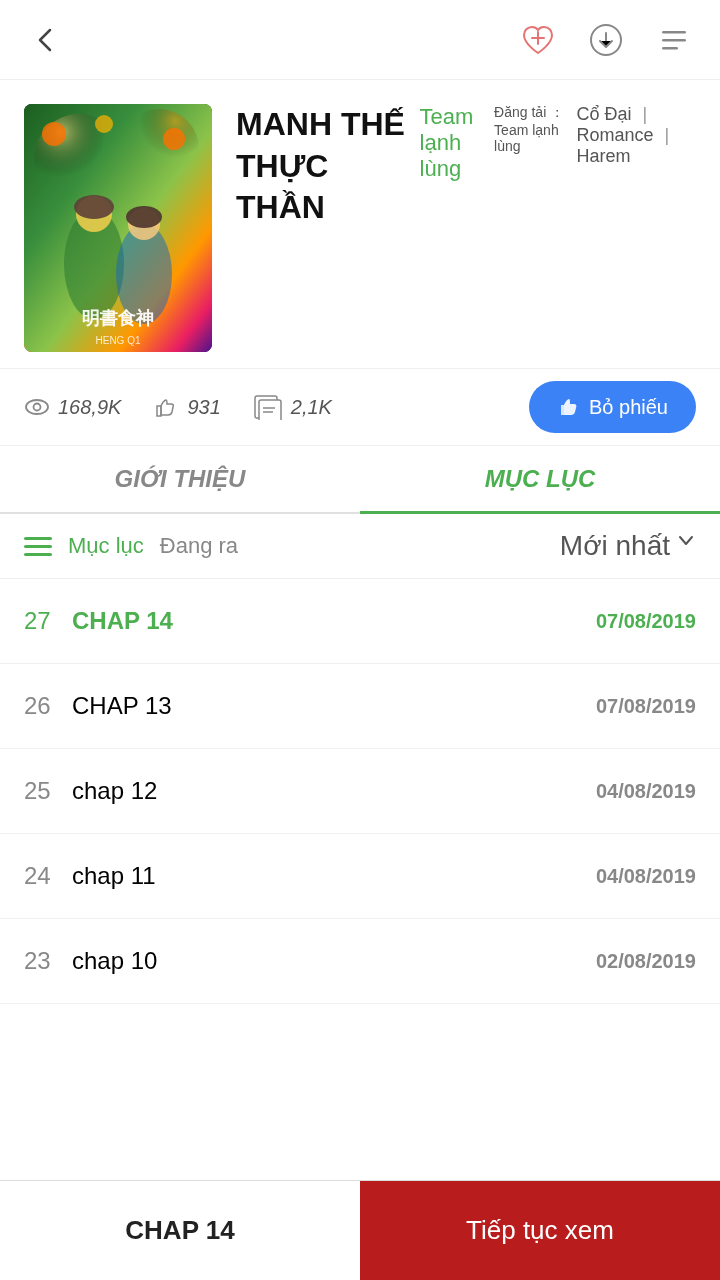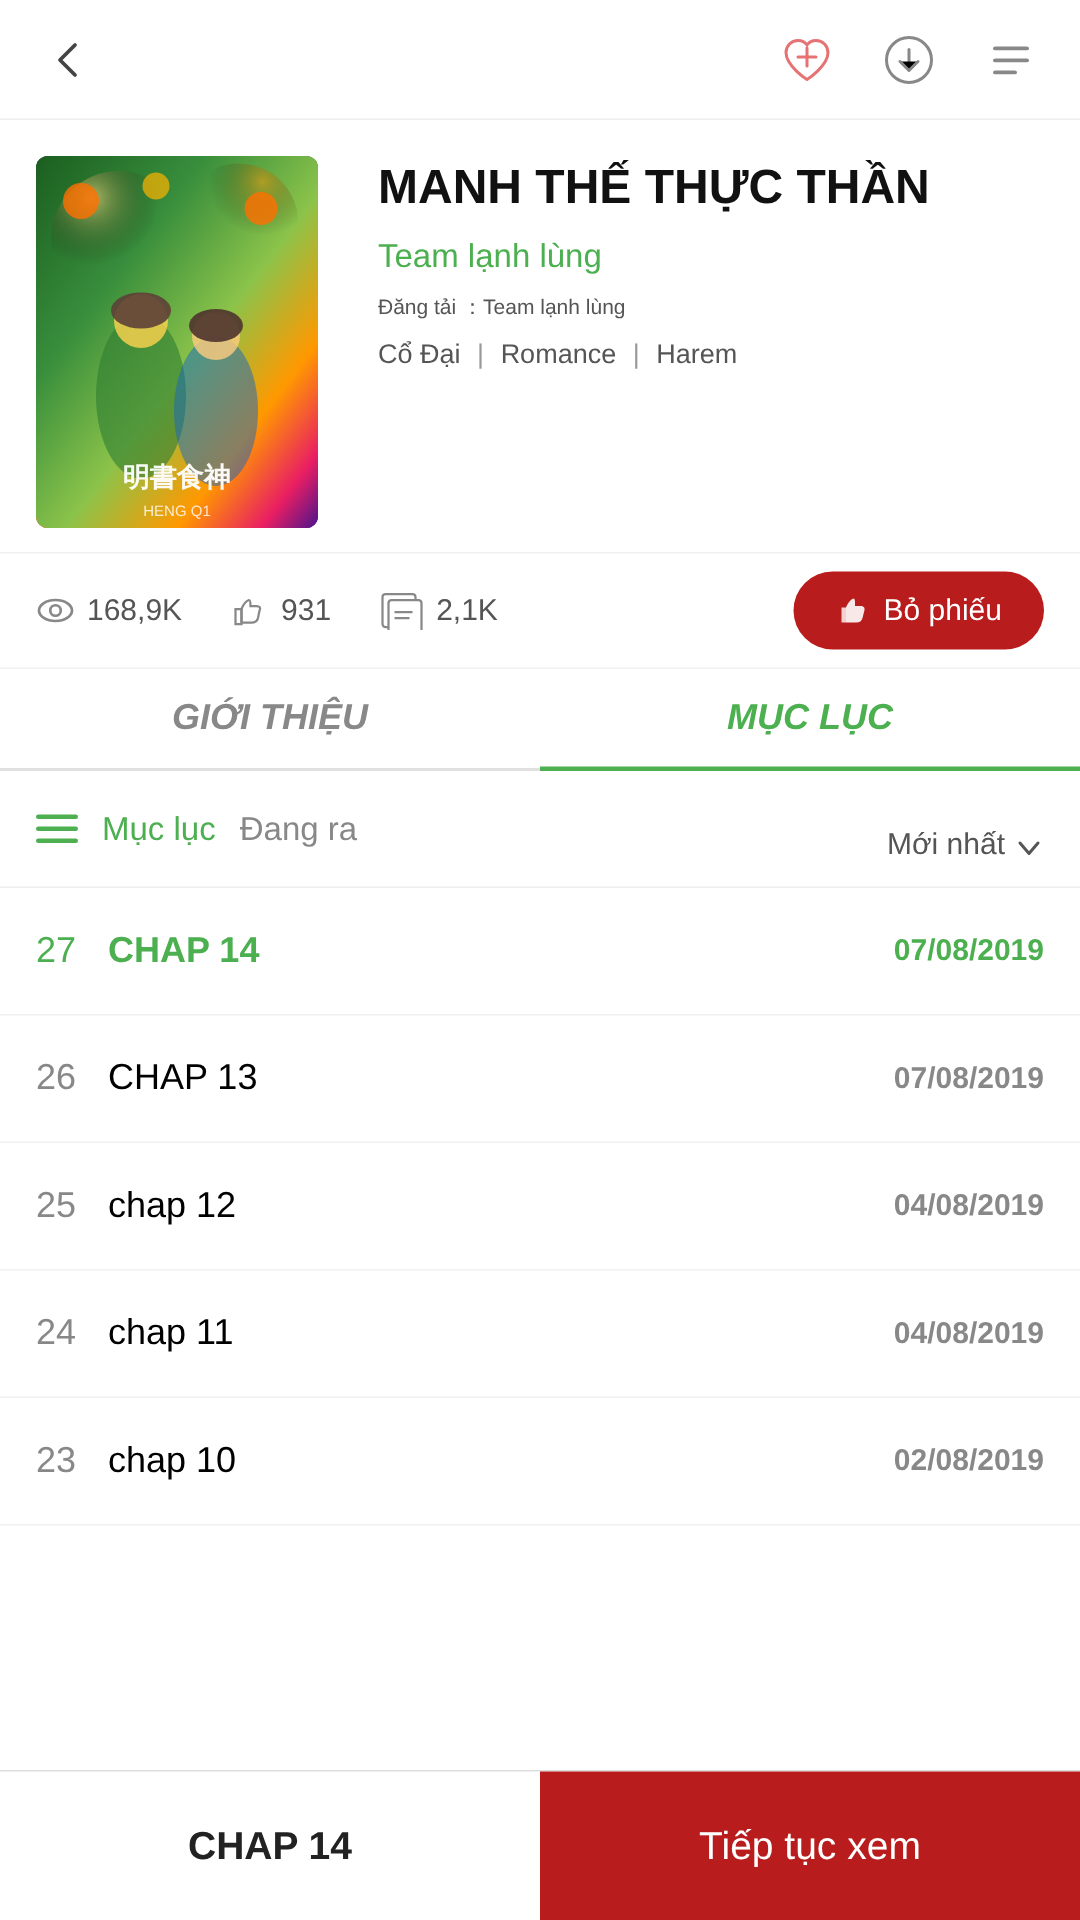--- a/index.html
+++ b/index.html
@@ -59,23 +59,21 @@
         radial-gradient(circle at 30% 25%, rgba(255,200,100,0.8) 0%, transparent 40%),
         radial-gradient(circle at 70% 20%, rgba(255,150,50,0.7) 0%, transparent 35%),
         radial-gradient(circle at 50% 50%, rgba(100,200,100,0.5) 0%, transparent 60%),
         linear-gradient(160deg, #1a4a2e 0%, #2d7a3e 25%, #8bc34a 45%, #ff9800 65%, #e91e63 85%, #4a148c 100%);
       position: relative;
     }
 
     .book-meta {
       flex: 1;
       display: flex;
-      flex-direction: column;
-      gap: 12px;
-      margin-left: 16px;
+      flex-direction: row;
     }
     .book-title {
       font-size: 32px;
       font-weight: bold;
       color: #111;
       line-height: 1.3;
     }
     .book-author {
       font-size: 22px;
       color: #4caf50;
@@ -101,24 +99,25 @@
       gap: 32px;
       border-top: 1px solid #f0f0f0;
       border-bottom: 1px solid #f0f0f0;
     }
     .stat-item {
       display: flex;
       align-items: center;
       gap: 8px;
       font-size: 20px;
       color: #555;
+      font-style: italic;
     }
     .vote-btn {
       margin-left: auto;
-      background: #b91c1c;
+      background: #3b82f6;
       color: #fff;
       border: none;
       border-radius: 30px;
       padding: 14px 28px;
       font-size: 20px;
       cursor: pointer;
       display: flex;
       align-items: center;
       gap: 8px;
     }
@@ -179,27 +178,26 @@
       font-size: 22px;
       color: #4caf50;
       font-weight: 500;
     }
     .dang-ra-label {
       font-size: 22px;
       color: #888;
     }
     .sort-btn {
       margin-left: auto;
-      font-size: 20px;
+      font-size: 28px;
       color: #555;
       cursor: pointer;
       display: flex;
-      align-items: flex-end;
+      align-items: flex-start;
       gap: 6px;
-      margin-top: 22px;
     }
 
     
     .chapter-list {
       width: 100%;
     }
     .chapter-item {
       display: flex;
       align-items: center;
       padding: 28px 24px;

